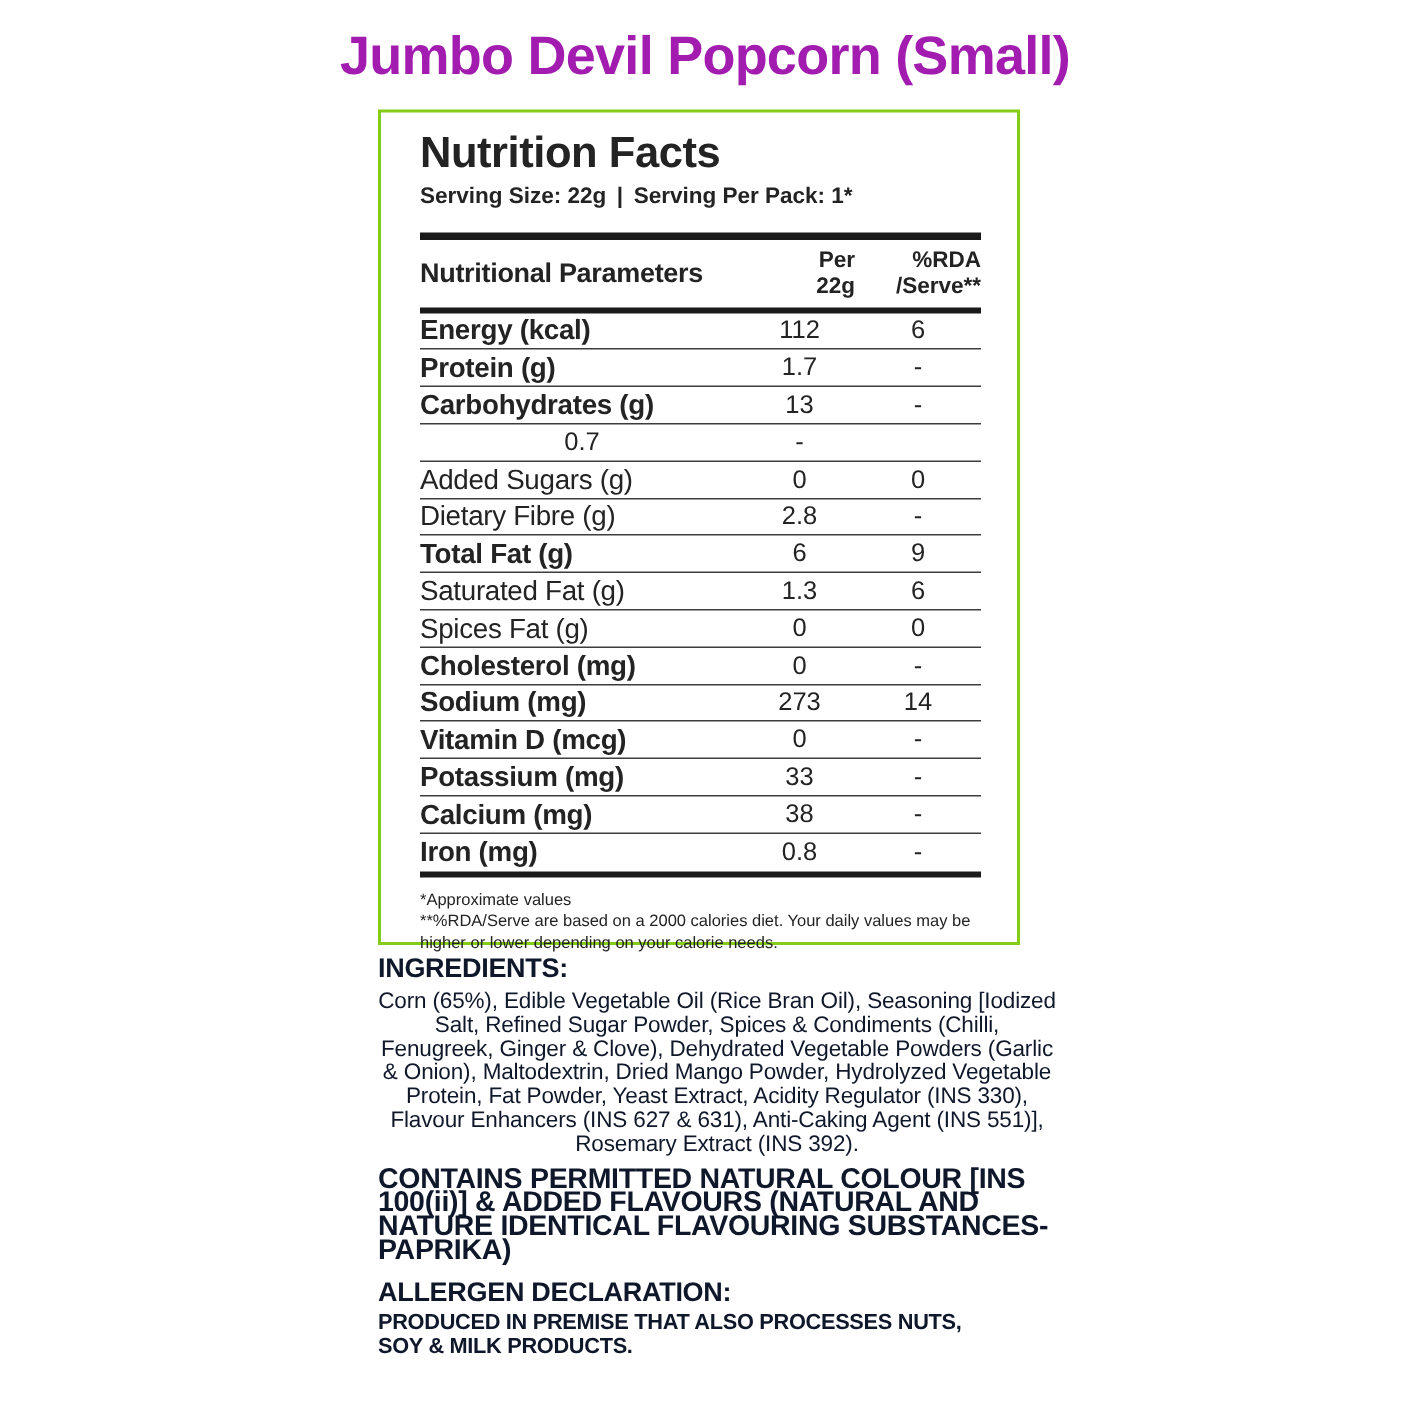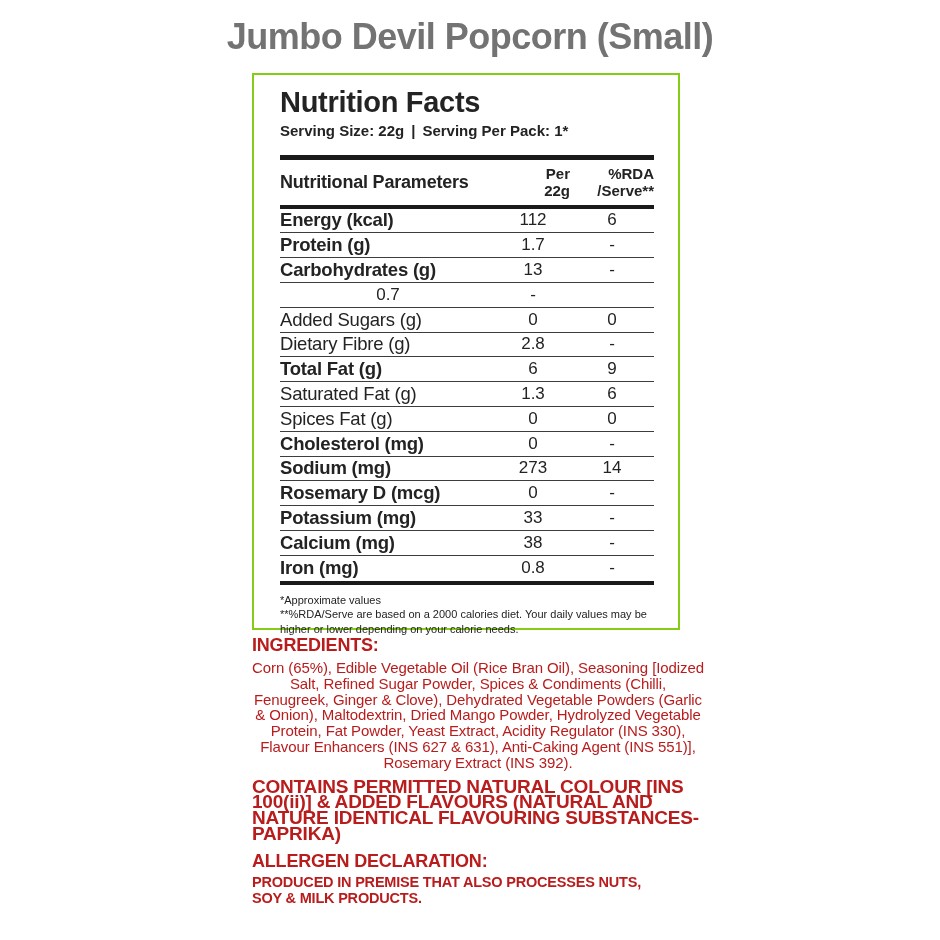--- a/index.html
+++ b/index.html
@@ -2,21 +2,21 @@
 <html><head>
 <meta charset="utf-8">
 <style>
   * { margin:0; padding:0; box-sizing:border-box; }
   html,body { background:#ffffff; }
   body { font-family:"Liberation Sans", sans-serif; color:#232323; }
   .page { position:relative; width:940px; height:940px; background:#ffffff; overflow:hidden; }
 
   .page-title{
     position:absolute; top:16px; left:0; width:940px;
-    text-align:center; font-size:36px; font-weight:700; letter-spacing:-0.5px; color:#737373;
+    text-align:center; font-size:36px; font-weight:700; letter-spacing:-0.5px; color:#a21caf;
   }
 
   
   .panel{
     position:absolute; left:252px; top:73px; width:428px; height:557px;
     border:2px solid #84cc16; background:#fff; padding:11px 24px 0 26px;
   }
   .panel-title{ font-size:29px; font-weight:700; letter-spacing:-0.3px; color:#232323; line-height:33px; }
   .serving-line{ margin-top:3px; font-size:15px; font-weight:700; color:#232323; }
   .serving-line .sep{ margin:0 7px; }
@@ -35,21 +35,21 @@
   .nrow{ height:24.8px; border-bottom:1.5px solid #3d3d3d; }
   .nrow:last-child{ border-bottom:none; }
   .nrow .lbl{ font-size:18.5px; font-weight:400; letter-spacing:-0.2px; white-space:nowrap; }
   .nrow.em .lbl{ font-weight:700; }
   .nrow .val{ font-size:17px; font-weight:400; text-align:center; }
 
   .footnotes{ margin-top:8px; font-size:11px; line-height:1.32; color:#232323; }
   .footnotes .fn2{ margin-top:0; }
 
   
-  .content{ position:absolute; left:252px; top:635px; width:452px; color:#b91c1c; }
+  .content{ position:absolute; left:252px; top:635px; width:452px; color:#0f172a; }
   .sec-heading{ font-size:18px; font-weight:700; letter-spacing:-0.2px; }
   .ing-body{ margin-top:4px; font-size:15px; font-weight:500; line-height:15.8px; letter-spacing:-0.1px;text-align:center; }
   .contains-note{ margin-top:8px; font-size:19px; font-weight:700; line-height:15.8px; letter-spacing:-0.2px; }
   .allergen-heading{ margin-top:9px; font-size:18px; font-weight:700; letter-spacing:-0.2px; }
   .allergen-body{ margin-top:3px; font-size:14.5px; font-weight:700; line-height:15.8px; letter-spacing:-0.2px; width:420px; }
 </style>
 </head>
 <body>
 
 <div class="page">
@@ -133,21 +133,21 @@
     <span class="val">-</span>
   </div>
 
   <div class="grid nrow em">
     <span class="lbl">Sodium (mg)</span>
     <span class="val">273</span>
     <span class="val">14</span>
   </div>
 
   <div class="grid nrow em">
-    <span class="lbl">Rosemary D (mcg)</span>
+    <span class="lbl">Vitamin D (mcg)</span>
     <span class="val">0</span>
     <span class="val">-</span>
   </div>
 
   <div class="grid nrow em">
     <span class="lbl">Potassium (mg)</span>
     <span class="val">33</span>
     <span class="val">-</span>
   </div>
 

